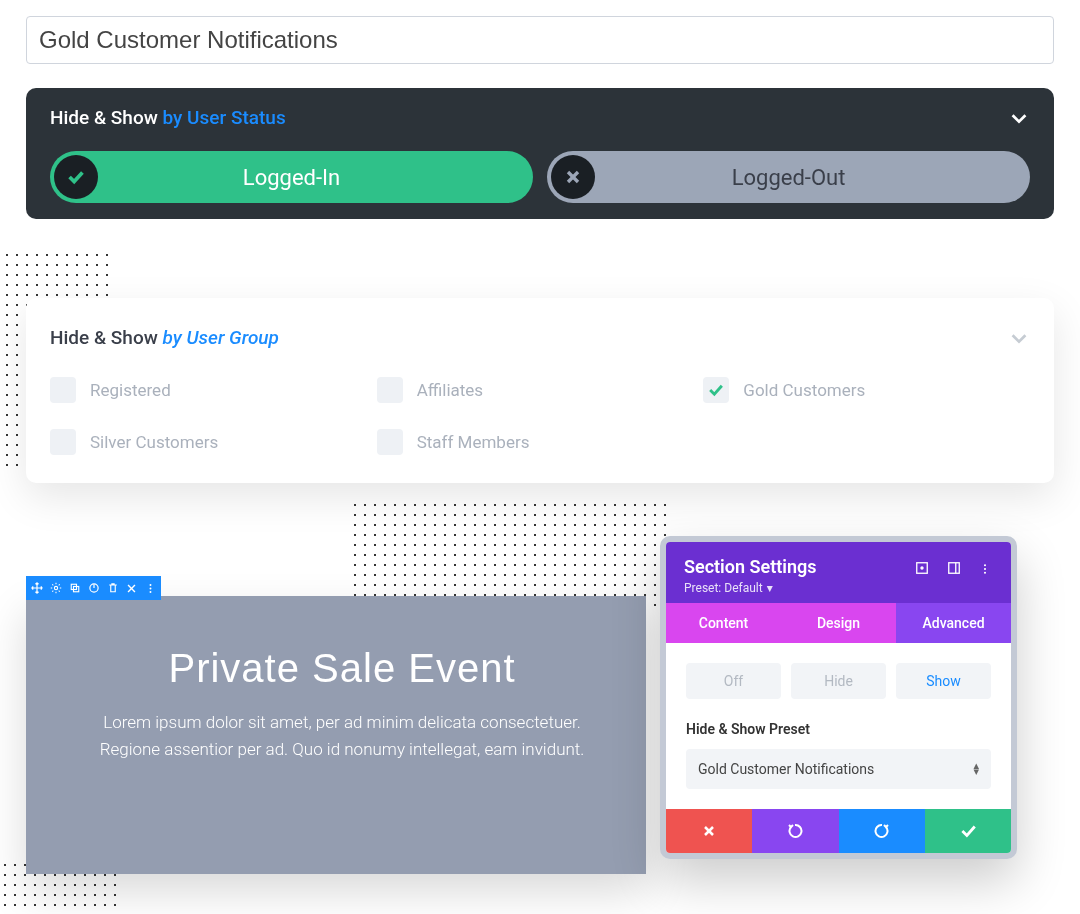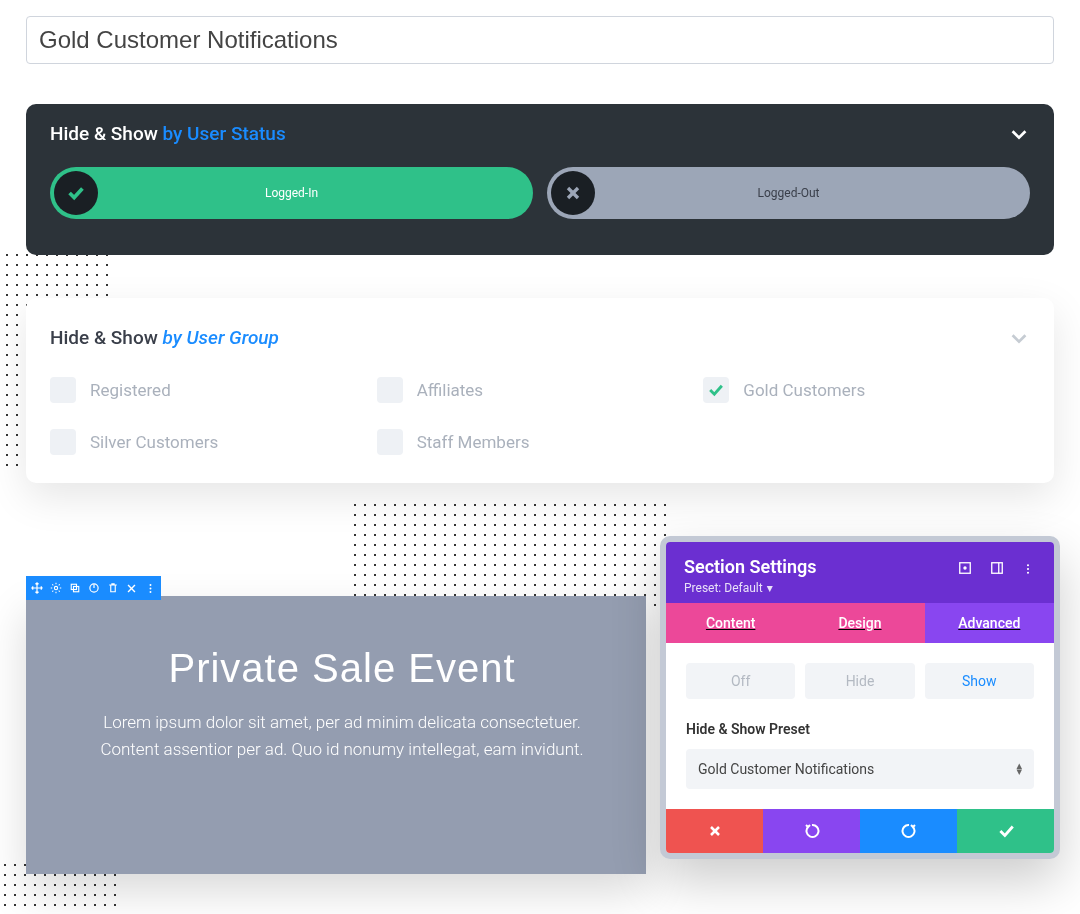--- a/index.html
+++ b/index.html
@@ -28,39 +28,39 @@
     border-radius: 4px;
     padding: 0 12px;
     font-size: 24px;
     color: #444;
     background: #fff;
   }
 
   
   .status-panel {
     position: absolute;
-    left: 26px; top: 104px;
+    left: 26px; top: 88px;
     width: 1028px;
     background: #2c3339;
     border-radius: 10px;
-    padding: 18px 24px 36px 24px;
+    padding: 18px 24px 16px 24px;
   }
   .status-header { display: flex; justify-content: space-between; align-items: center; margin-bottom: 22px; }
   .status-title { font-size: 19px; font-weight: 500; color: #fff; }
   .status-title .accent { color: #1a8cff; }
   .status-chevron { width: 22px; height: 22px; color: #fff; }
   .status-pills { display: flex; gap: 14px; }
   .pill {
     flex: 1;
     height: 52px;
     border-radius: 26px;
     display: flex;
     align-items: center;
     position: relative;
-    font-size: 12px;
+    font-size: 22px;
   }
   .pill-circle {
     width: 44px; height: 44px;
     border-radius: 50%;
     background: #1a1f24;
     margin-left: 4px;
     display: flex; align-items: center; justify-content: center;
   }
   .pill-label { position: absolute; left: 0; right: 0; text-align: center; }
   .pill-active { background: #2fc189; color: #fff; }
@@ -134,42 +134,41 @@
     padding: 0 4px;
     gap: 6px;
     z-index: 4;
   }
   .module-toolbar .ticon { width: 13px; height: 13px; color: #fff; display:flex; align-items:center; justify-content:center; }
 
   
   .modal {
     position: absolute;
     left: 660px; top: 536px;
-    width: 400px;
+    width: 357px;
     background: #fff;
     border-radius: 10px;
     border: 6px solid #c3c9d5;
     box-shadow: 0 22px 50px rgba(0,0,0,0.20);
     overflow: hidden;
     z-index: 5;
   }
   .modal-header {
     background: #6b2fd1;
     color: #fff;
     padding: 14px 18px 8px 18px;
   }
   .modal-header-top { display: flex; justify-content: space-between; align-items: center; }
   .modal-header h2 { font-size: 18px; font-weight: 600; }
   .modal-icons { display: flex; gap: 18px; align-items:center; }
   .modal-icons .micon { width: 14px; height: 14px; color: #fff; }
   .modal-preset { font-size: 12px; margin-top: 4px; opacity: 0.85; display:flex; align-items:center; gap:4px;}
   .modal-tabs {
     display: flex;
-    background: #ec4899;
-    text-decoration: underline;
+    background: #d946ef;
   }
   .modal-tab {
     flex: 1;
     text-align: center;
     padding: 12px 0;
     color: #fff;
     font-size: 14px;
     font-weight: 500;
   }
   .modal-tab.active { background: #8946f0; }
@@ -333,21 +332,21 @@
       <svg viewBox="0 0 16 16" width="11" height="11" fill="currentColor">
         <circle cx="8" cy="3" r="1.4"></circle>
         <circle cx="8" cy="8" r="1.4"></circle>
         <circle cx="8" cy="13" r="1.4"></circle>
       </svg>
     </span>
 </div>
 
 <div class="hero">
   <h1>Private Sale Event</h1>
-  <p>Lorem ipsum dolor sit amet, per ad minim delicata consectetuer. Content assentior per ad. Quo id nonumy intellegat, eam invidunt.</p>
+  <p>Lorem ipsum dolor sit amet, per ad minim delicata consectetuer. Regione assentior per ad. Quo id nonumy intellegat, eam invidunt.</p>
 </div>
 
 <div class="modal">
   <div class="modal-header">
     <div class="modal-header-top">
       <h2>Section Settings</h2>
       <div class="modal-icons">
         <span class="micon"><svg viewBox="0 0 16 16" width="14" height="14" stroke="currentColor" stroke-width="1.5" fill="none">
               <rect x="2" y="2" width="12" height="12"></rect>
               <circle cx="8" cy="8" r="1.2" fill="currentColor"></circle>

